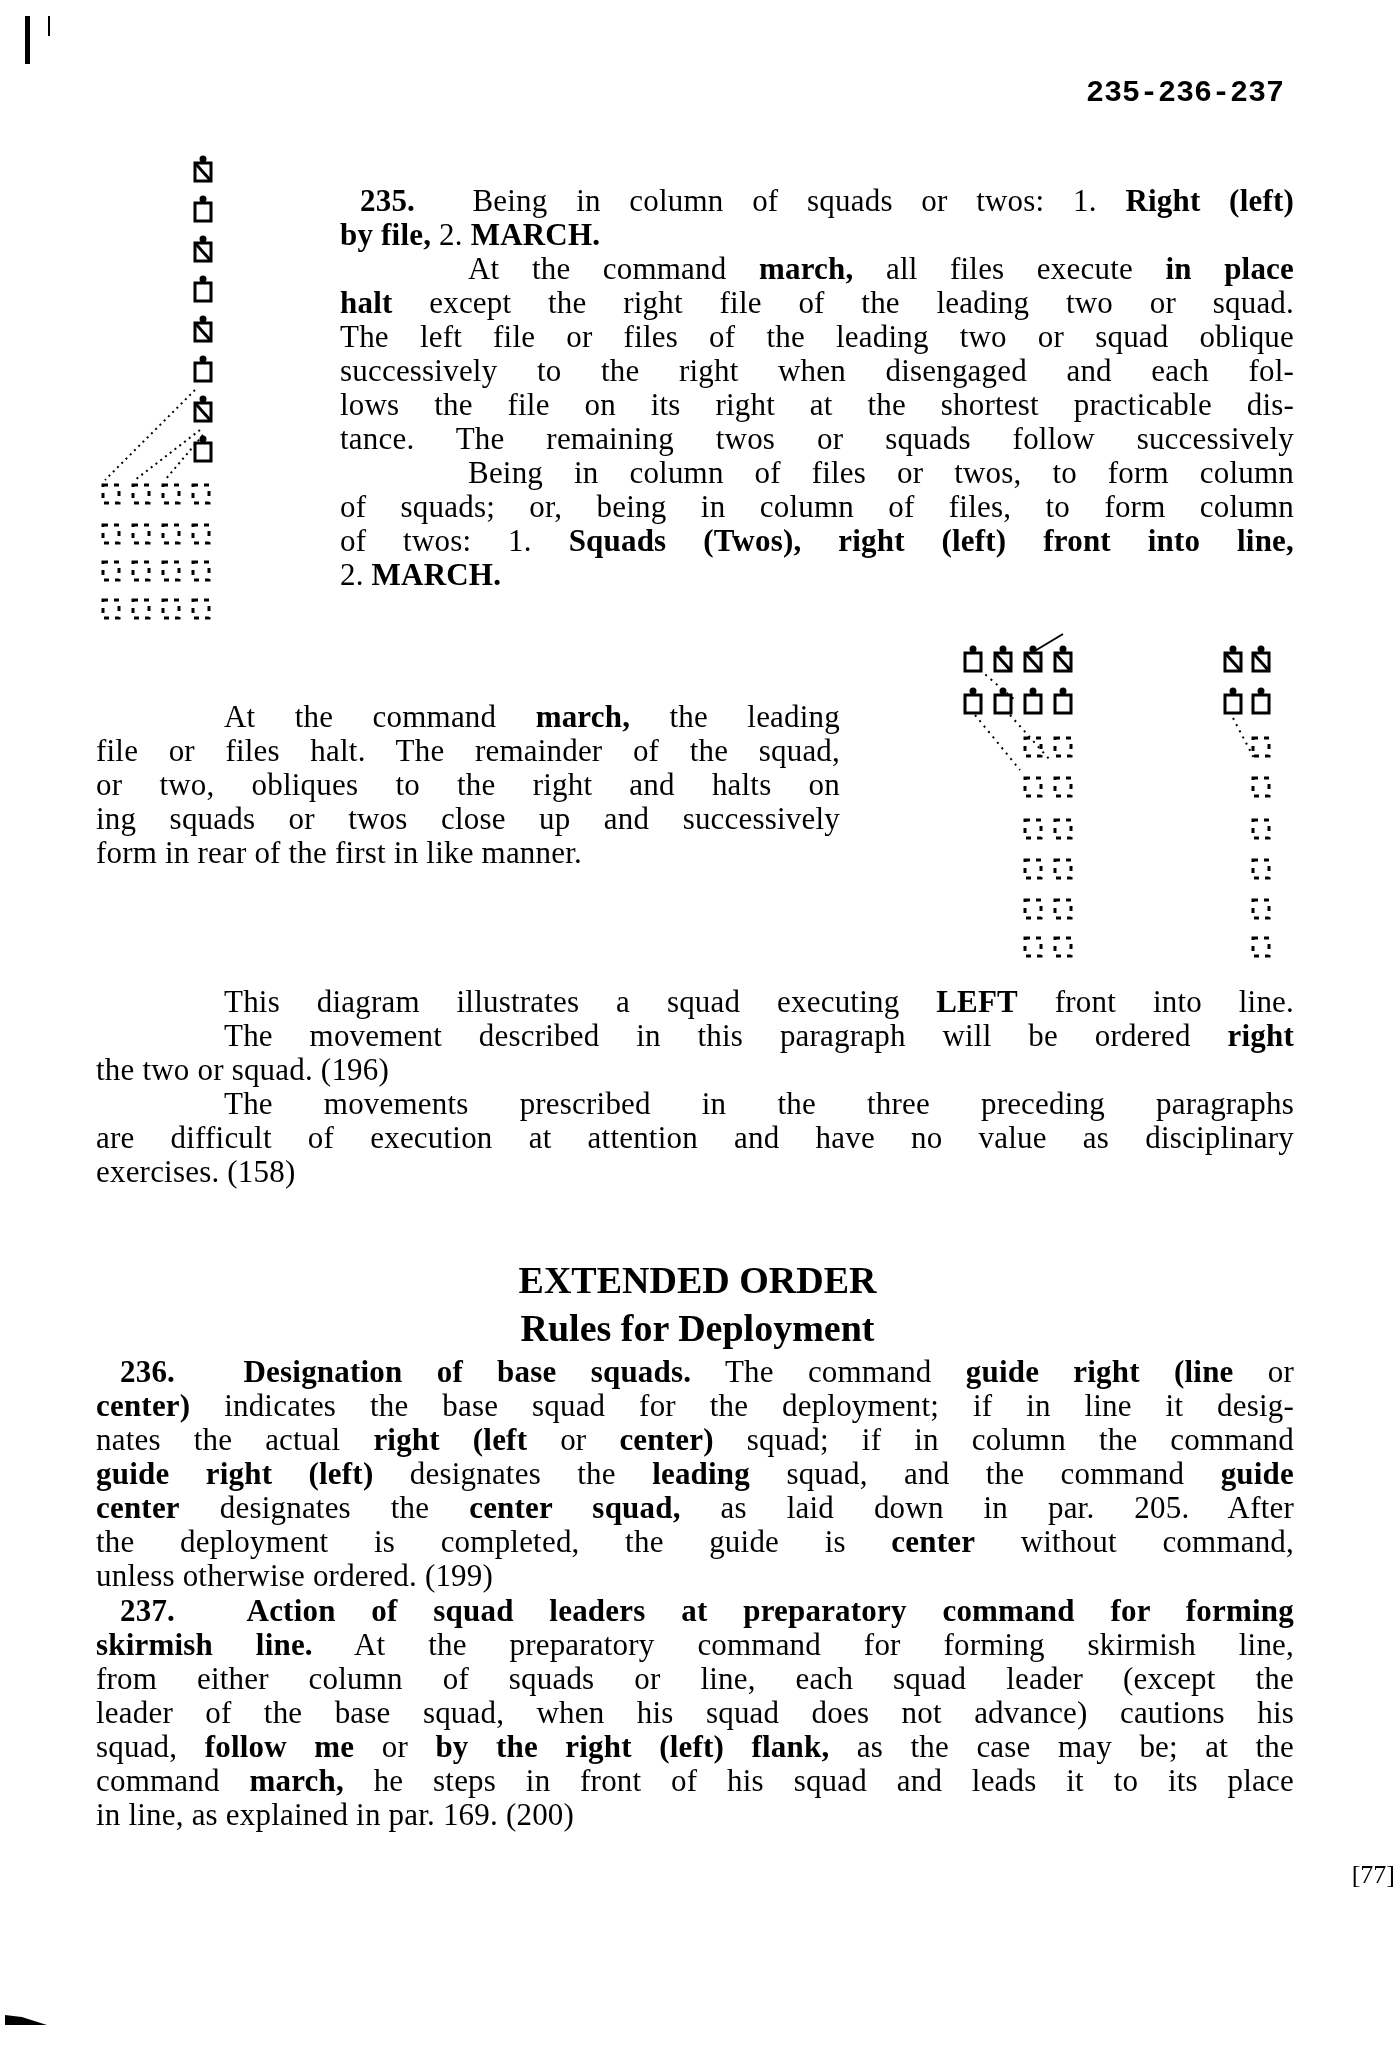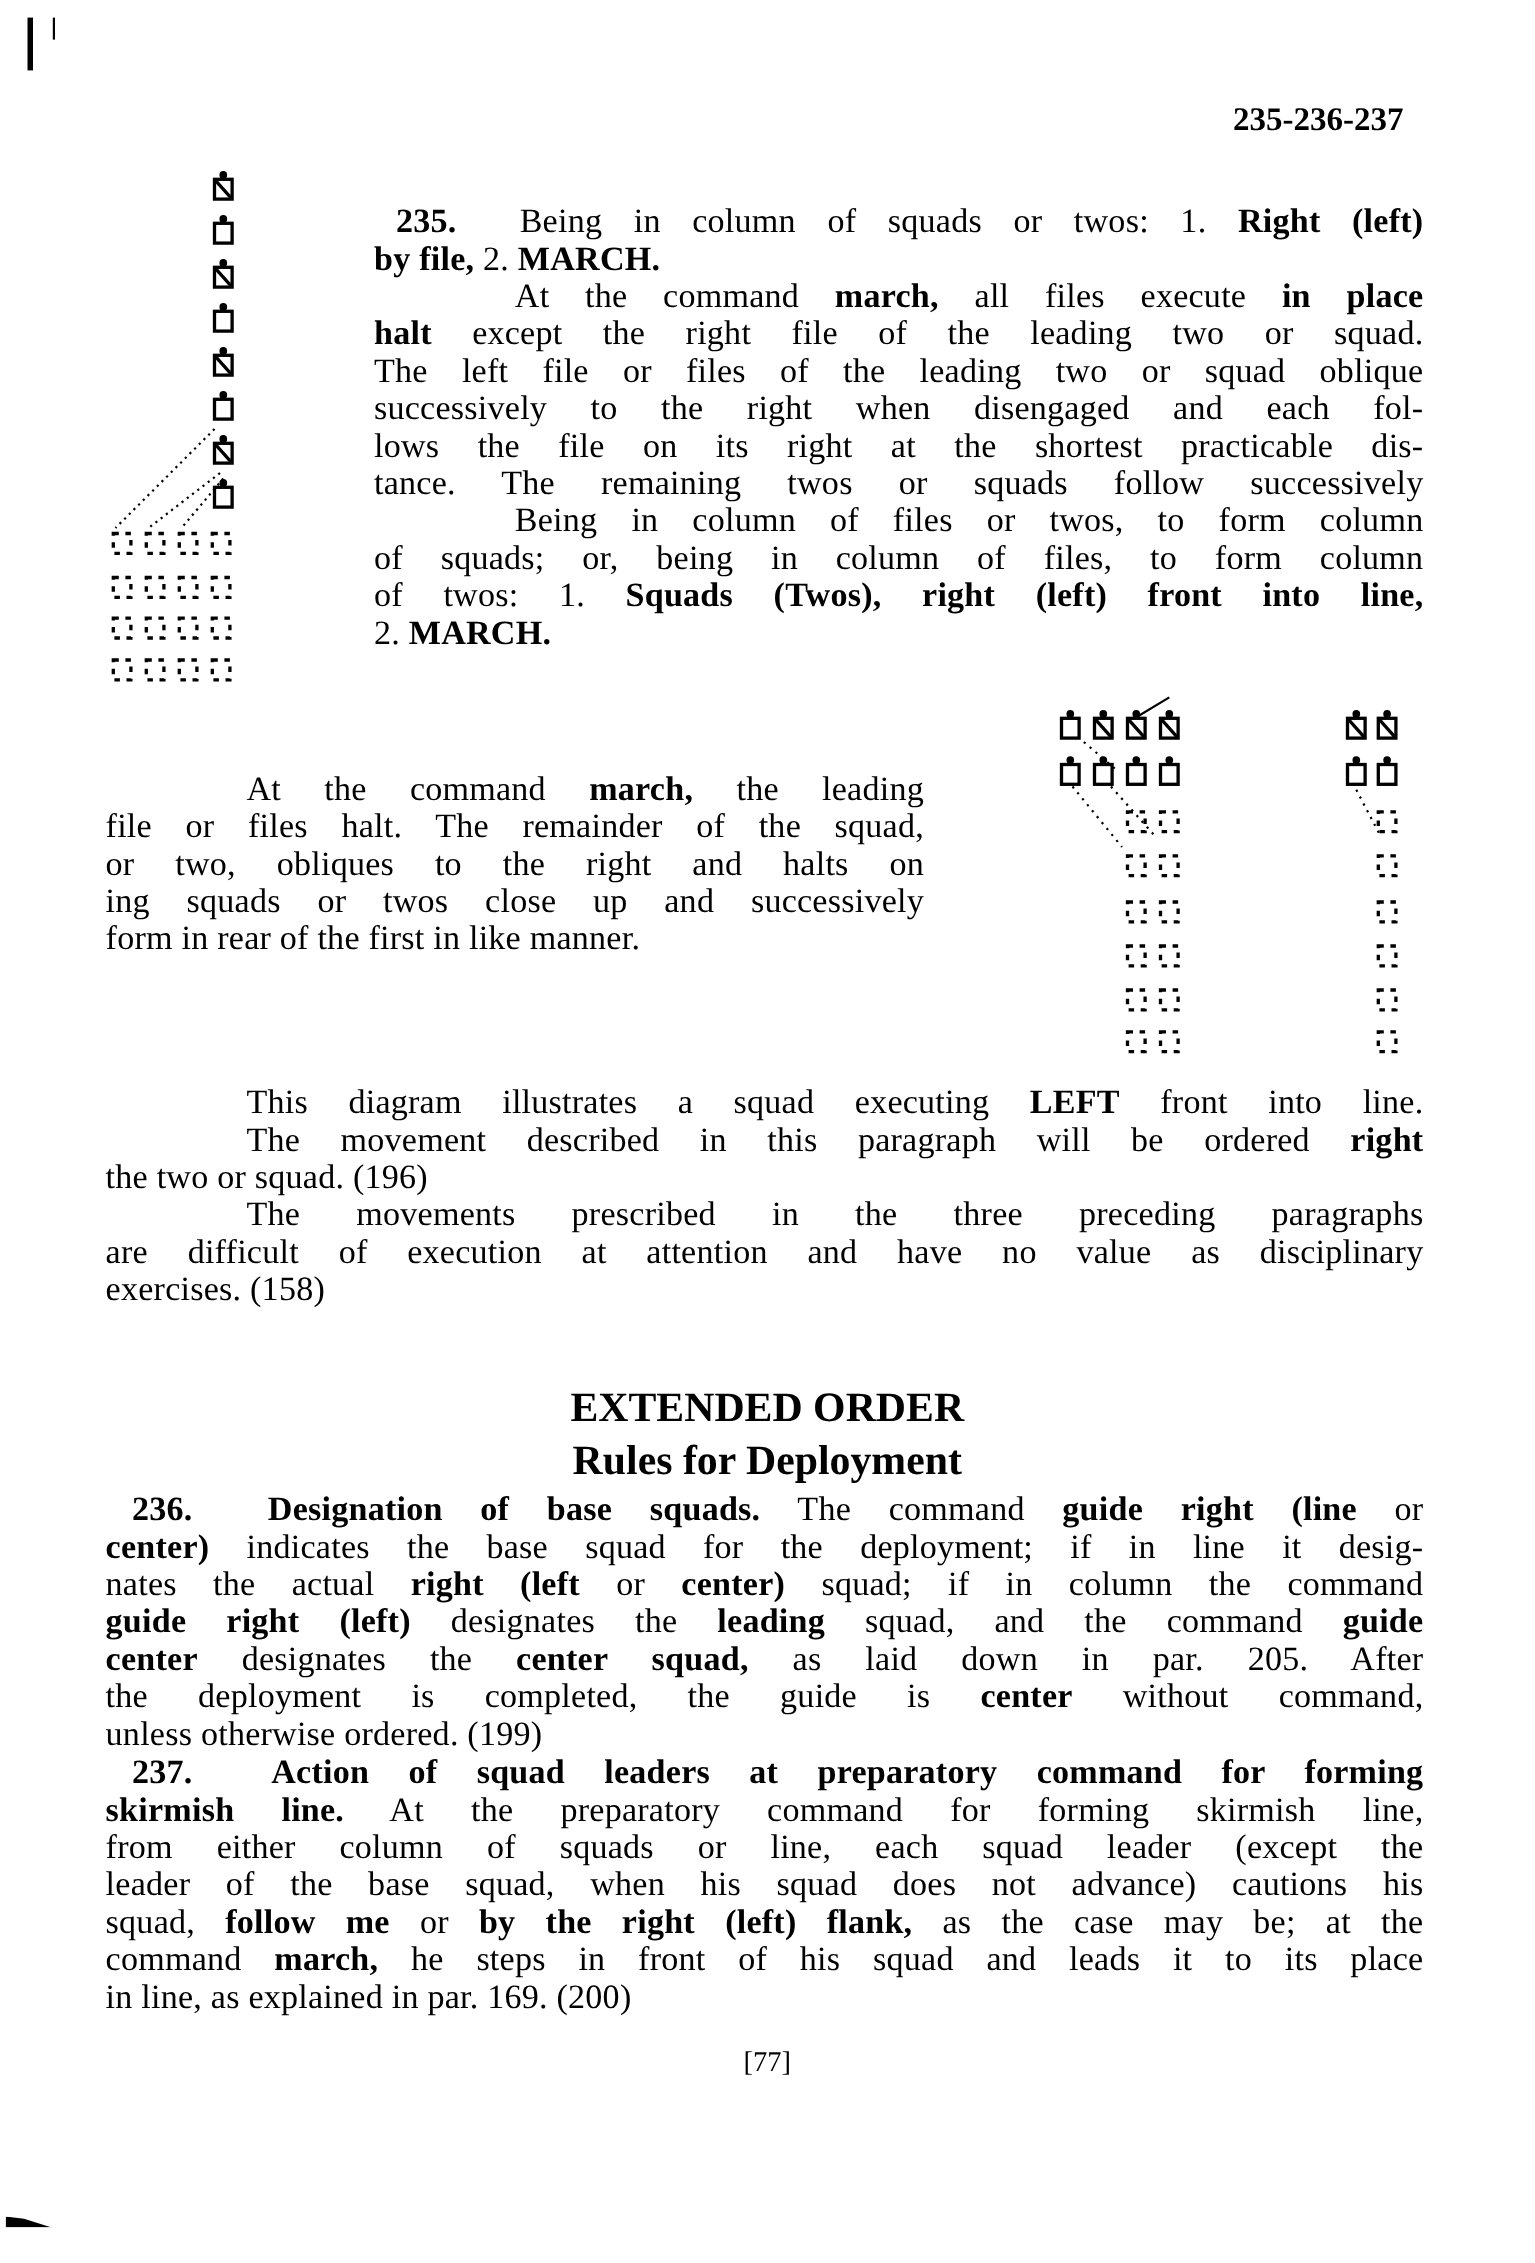--- a/index.html
+++ b/index.html
@@ -9,29 +9,28 @@
     color: #000;
   }
   .abs { position: absolute; }
   .txt {
     font-size: 31px; line-height: 34px; letter-spacing: 0.2px;
     text-align: justify; text-align-last: justify;
   }
   .txt.last { text-align-last: left; }
   b { font-weight: bold; }
   .header-num {
-    left: 1121px; top: 76px; font-size: 30px; font-weight: bold;
-    font-family: Liberation Serif, serif;
-    margin-top: 16px;
+    left: 1086px; top: 76px; font-size: 30px; font-weight: bold;
+    font-family: Liberation Mono, monospace;
   }
   .heading {
     left: 0; width: 1395px; text-align: center; font-size: 38px;
   }
   .page-num {
-    left: 0; width: 1395px; text-align: center; top: 1860px; font-size: 26px;
+    left: 0; width: 1395px; text-align: right; top: 1860px; font-size: 26px;
   }
   .scan-mark { background: #000; }
   svg { position: absolute; overflow: visible; }
 </style>
 </head>
 <body>
 
 <div class="abs scan-mark" style="left:25px;top:16px;width:5px;height:48px;"></div>
 <div class="abs scan-mark" style="left:48px;top:16px;width:2px;height:20px;"></div>
 <div class="abs" style="left:5px;top:2015px;width:42px;height:10px;background:#000;clip-path:polygon(0 0,40% 20%,100% 100%,0 100%);"></div>

